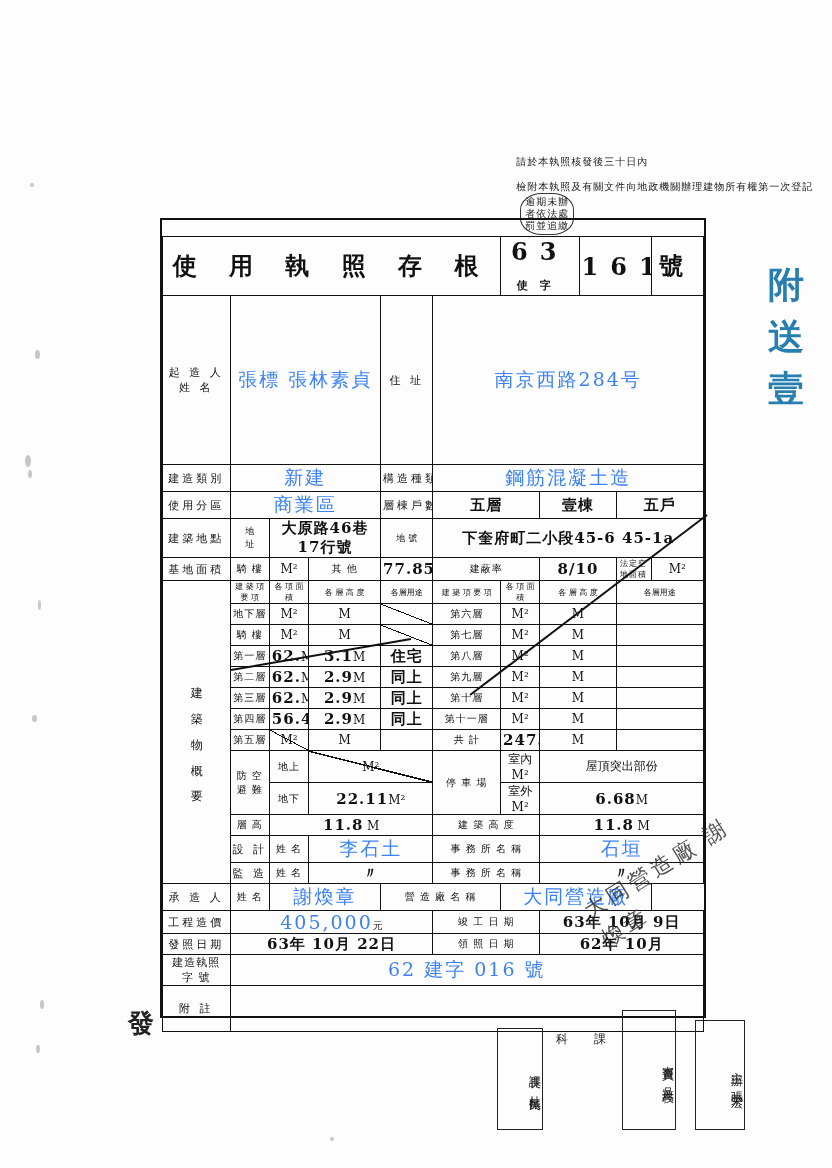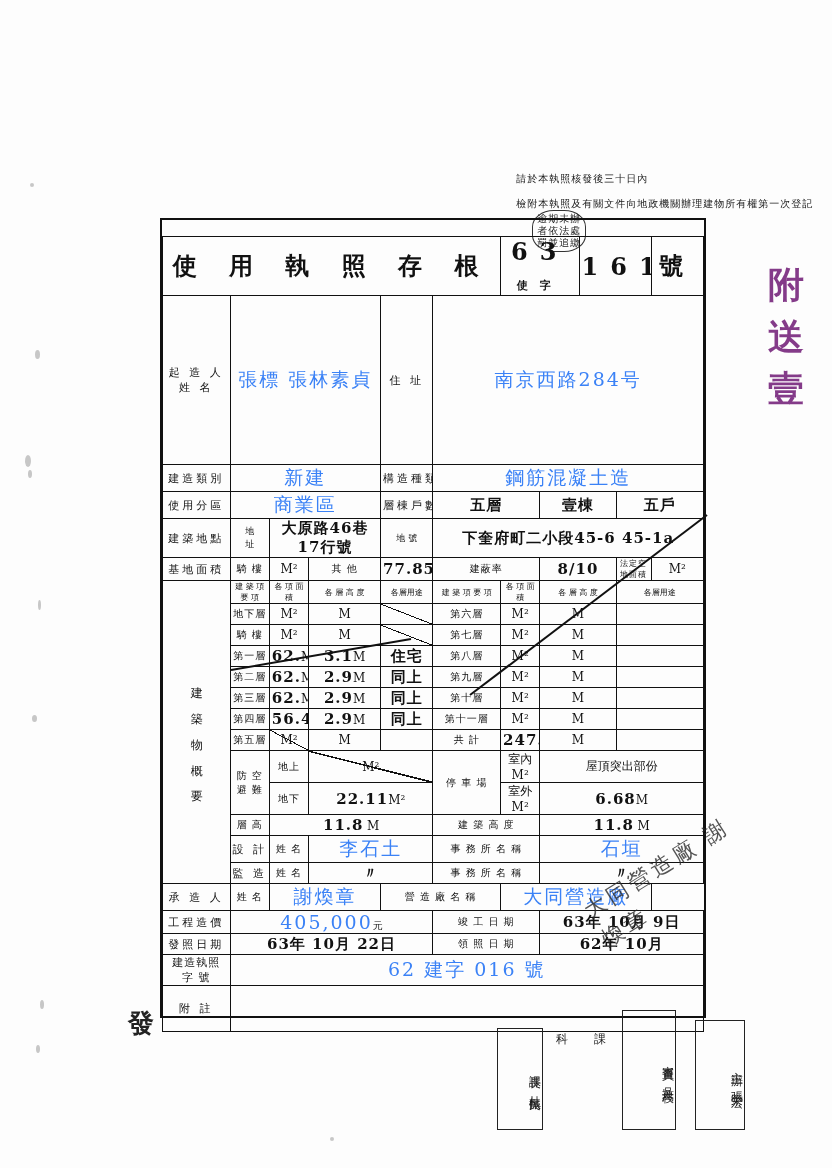--- a/index.html
+++ b/index.html
@@ -18,45 +18,45 @@
   }
   .speck{position:absolute;background:#9a9a9a;border-radius:50%;opacity:.55;}
 
   
   .vert-col{
     position:absolute;
     left:752px;top:258px;
     width:70px;
     text-align:center;
     font-family:"DejaVu Serif","Liberation Serif",serif;
-    color:#701a75;
+    color:#0369a1;
     line-height:1.45;
     font-size:29px;
     letter-spacing:2px;
     opacity:.85;
   }
   .vert-col span{display:block;}
   .vert-col .big{font-size:36px;font-weight:bold;}
   .vert-col .faded{opacity:.5;}
 
   
   .top-stamp{
-    position:absolute;left:508px;top:160px;
+    position:absolute;left:508px;top:143px;
     font-size:10px;line-height:1.25;
     font-family:"DejaVu Serif","Liberation Serif",serif;
     letter-spacing:1px;
     color:#1a1a1a;
     white-space:pre;
   }
   .top-stamp .ovalbox{
     display:inline-block;
     border:1px solid #333;
     border-radius:40%;
     padding:2px 4px;
-    margin-left:16px;
+    margin-left:4px;
     line-height:1.2;
     vertical-align:top;
   }
 
   
   .form{
     position:absolute;
     left:160px;top:218px;
     width:546px;height:800px;
     border:2px solid #111;

